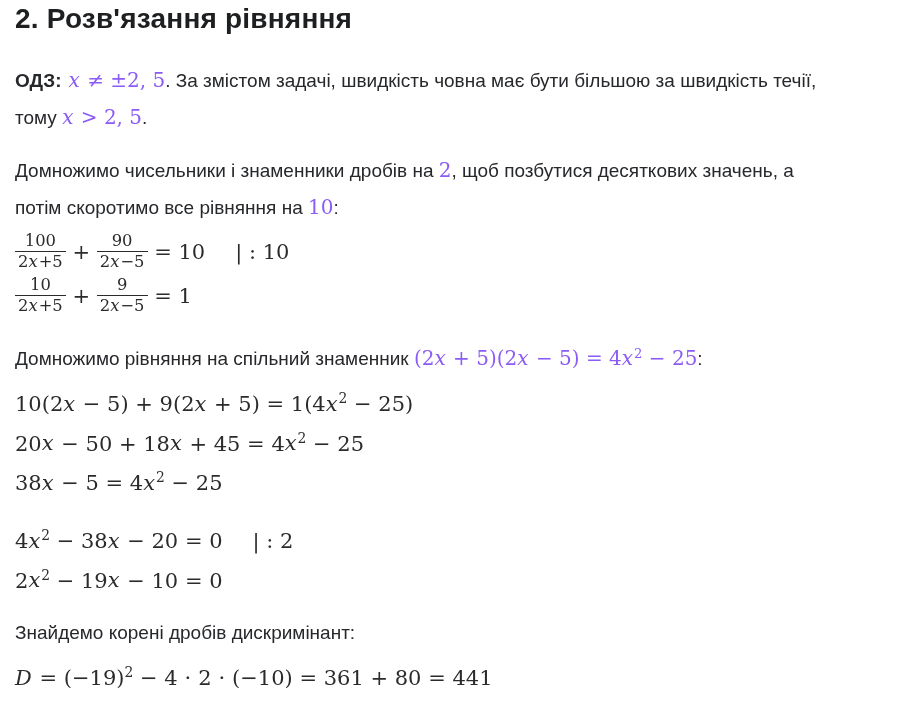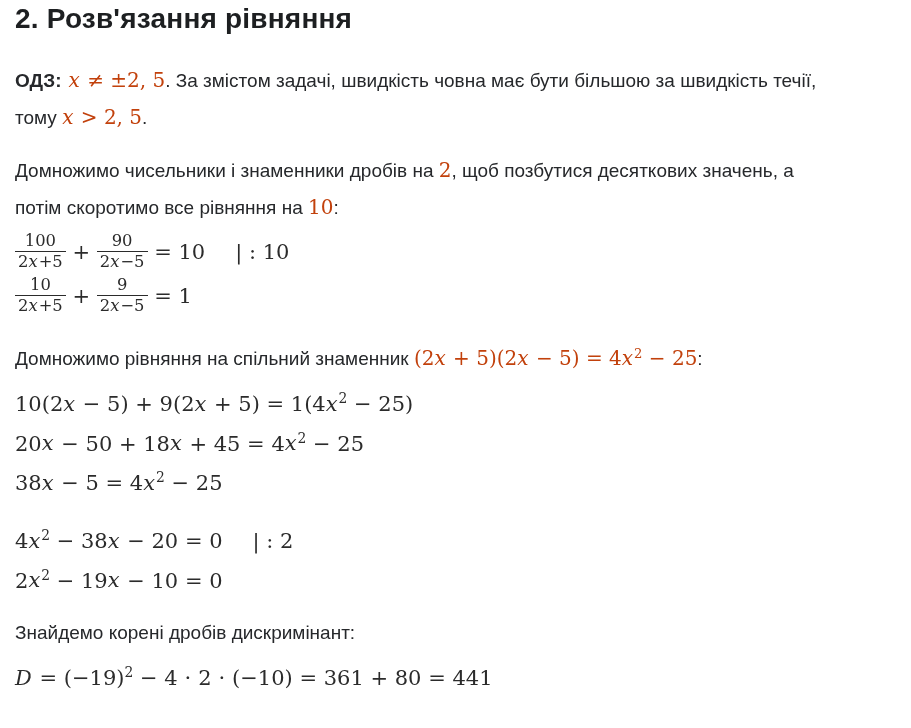--- a/index.html
+++ b/index.html
@@ -13,21 +13,21 @@
   }
   h1[data-name="page-title"] {
     font-size: 28px; line-height: 26px; font-weight: 700;
     color: #1d1f21; margin: 2px 0 30px 0; letter-spacing: .2px;
   }
   .para { font-size: 19px; line-height: 36px; margin: 0 0 16px 0; color: #26282b; }
   .para.tight { margin-bottom: 4px; }
   strong.odz { font-weight: 700; margin-right: 7px; }
 
   
-  .math { font-family: "DejaVu Serif", serif; color: #c2410c; font-size: 20px; }
+  .math { font-family: "DejaVu Serif", serif; color: #8b5cf6; font-size: 20px; }
   .eq-block { margin: 0 0 18px 0; }
   .eq-block.last { margin-bottom: 0; }
   .eq-line {
     font-family: "DejaVu Serif", serif; font-size: 21px;
     line-height: 34px; color: #2b2b2b; white-space: nowrap;
   }
   .eq-line.tall { line-height: 44px; }
   .mi { font-style: italic; padding-right: 1px; }
   .msup { font-size: 0.66em; vertical-align: 0.55em; }
   .mfrac {

